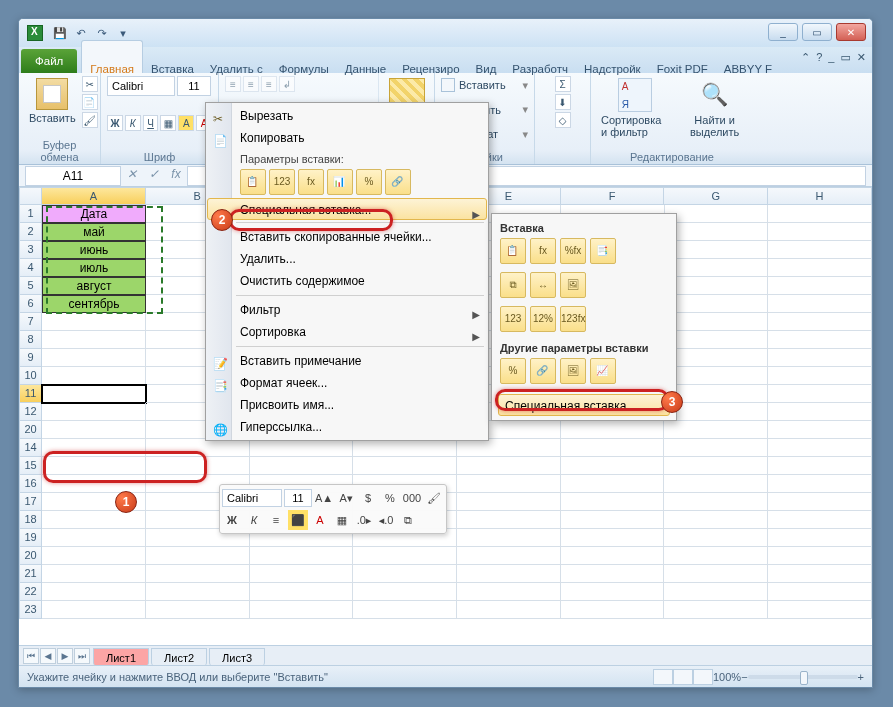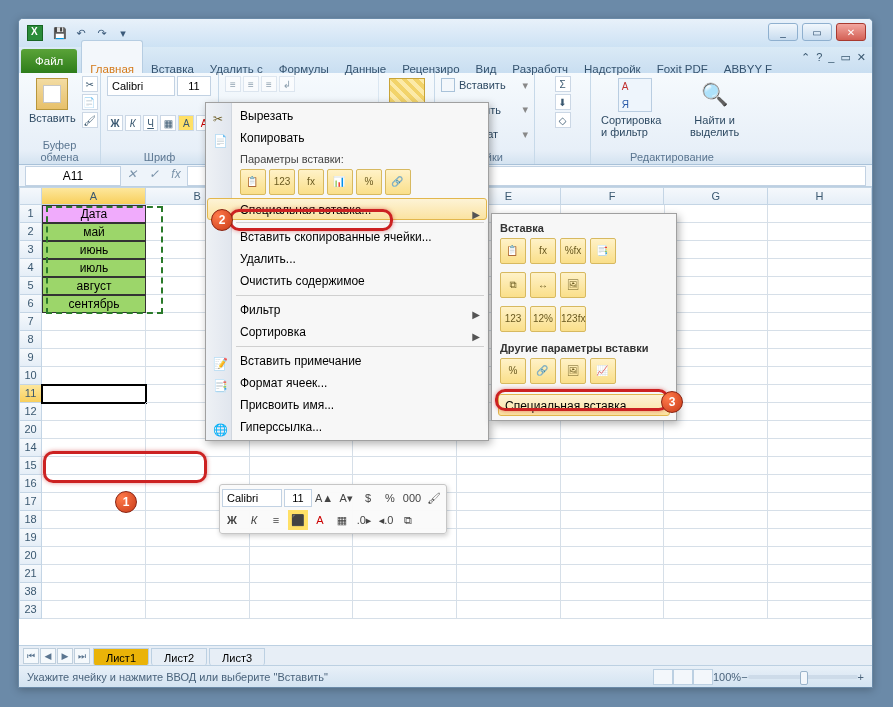--- a/index.html
+++ b/index.html
@@ -77,21 +77,21 @@
   .sublabel{font-size:11px;font-weight:bold;color:#333;padding:4px 2px 2px;}
   .substrip{display:flex;gap:4px;padding:2px 2px 6px;}
   
   .minitb{position:absolute;background:rgba(250,250,250,.96);border:1px solid #c6c6c6;border-radius:3px;padding:2px;font-size:11px;z-index:40;box-shadow:1px 2px 5px rgba(0,0,0,.2);}
   .minitb .mrow{display:flex;gap:2px;align-items:center;height:22px;}
   .mtb-btn{width:20px;height:20px;border:1px solid transparent;display:flex;align-items:center;justify-content:center;font-size:11px;color:#444;cursor:pointer;}
   
   .sheettabs{position:absolute;left:0;right:0;bottom:22px;height:20px;background:#e7eef6;border-top:1px solid #bcd0e2;display:flex;align-items:center;font-size:11px;}
   .navset{display:flex;margin-left:4px;}
   .navbtn{width:16px;height:16px;border:1px solid #bfcfdd;background:#f5f9fc;margin-right:1px;font-size:9px;text-align:center;line-height:14px;color:#5a7590;cursor:pointer;}
-  .stab{height:18px;padding:0 12px;line-height:18px;background:#eab308;border:1px solid #bcd0e2;border-bottom:none;margin-left:2px;border-radius:0 0 4px 4px;transform:translateY(1px);cursor:pointer;}
+  .stab{height:18px;padding:0 12px;line-height:18px;background:#fca5a5;border:1px solid #bcd0e2;border-bottom:none;margin-left:2px;border-radius:0 0 4px 4px;transform:translateY(1px);cursor:pointer;}
   .stab.inactive{background:#e7eef6;}
   
   .statusbar{position:absolute;left:0;right:0;bottom:0;height:22px;background:linear-gradient(#e8f0f8,#d3e3f1);border-top:1px solid #bcd0e2;display:flex;align-items:center;font-size:11px;color:#4a637b;padding:4px 8px;justify-content:space-between;}
   .zoomset{display:flex;align-items:center;}
   .viewbtn{width:20px;height:16px;border:1px solid #bcd0e2;background:#f3f7fb;cursor:pointer;}
   .zslider{width:110px;height:4px;background:#cddbe9;position:relative;border-radius:2px;}
   .zslider::after{content:"";position:absolute;left:50%;top:-4px;width:6px;height:12px;background:#f3f7fb;border:1px solid #9ab3ca;border-radius:2px;margin-left:-3px;}
 </style>
 </head>
 <body>
@@ -483,21 +483,21 @@
         <div class="cell"></div>
         <div class="cell"></div>
         <div class="cell"></div>
         <div class="cell"></div>
         <div class="cell"></div>
         <div class="cell"></div>
         <div class="cell"></div>
         <div class="cell"></div>
       </div>
       <div class="row">
-        <div class="rh">38</div>
+        <div class="rh">22</div>
         <div class="cell"></div>
         <div class="cell"></div>
         <div class="cell"></div>
         <div class="cell"></div>
         <div class="cell"></div>
         <div class="cell"></div>
         <div class="cell"></div>
         <div class="cell"></div>
       </div>
       <div class="row">

